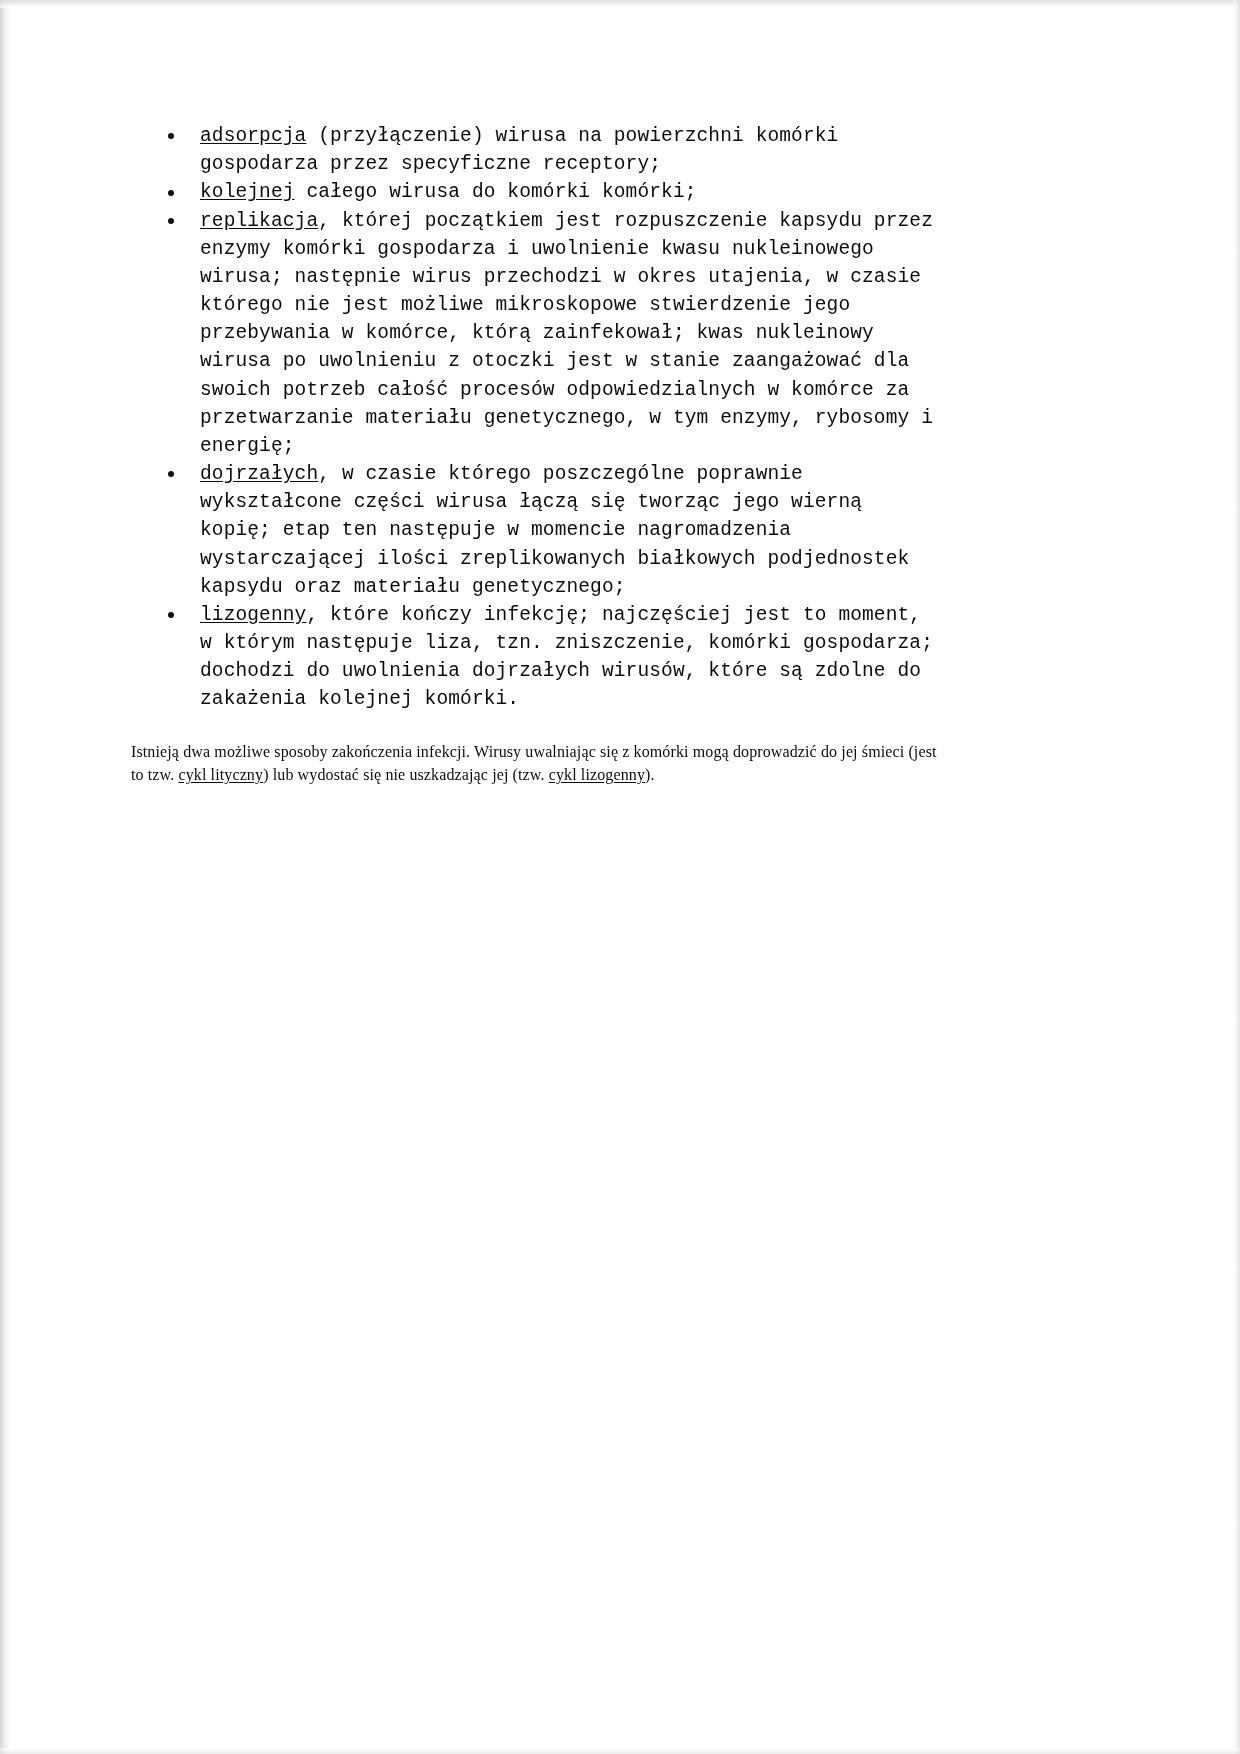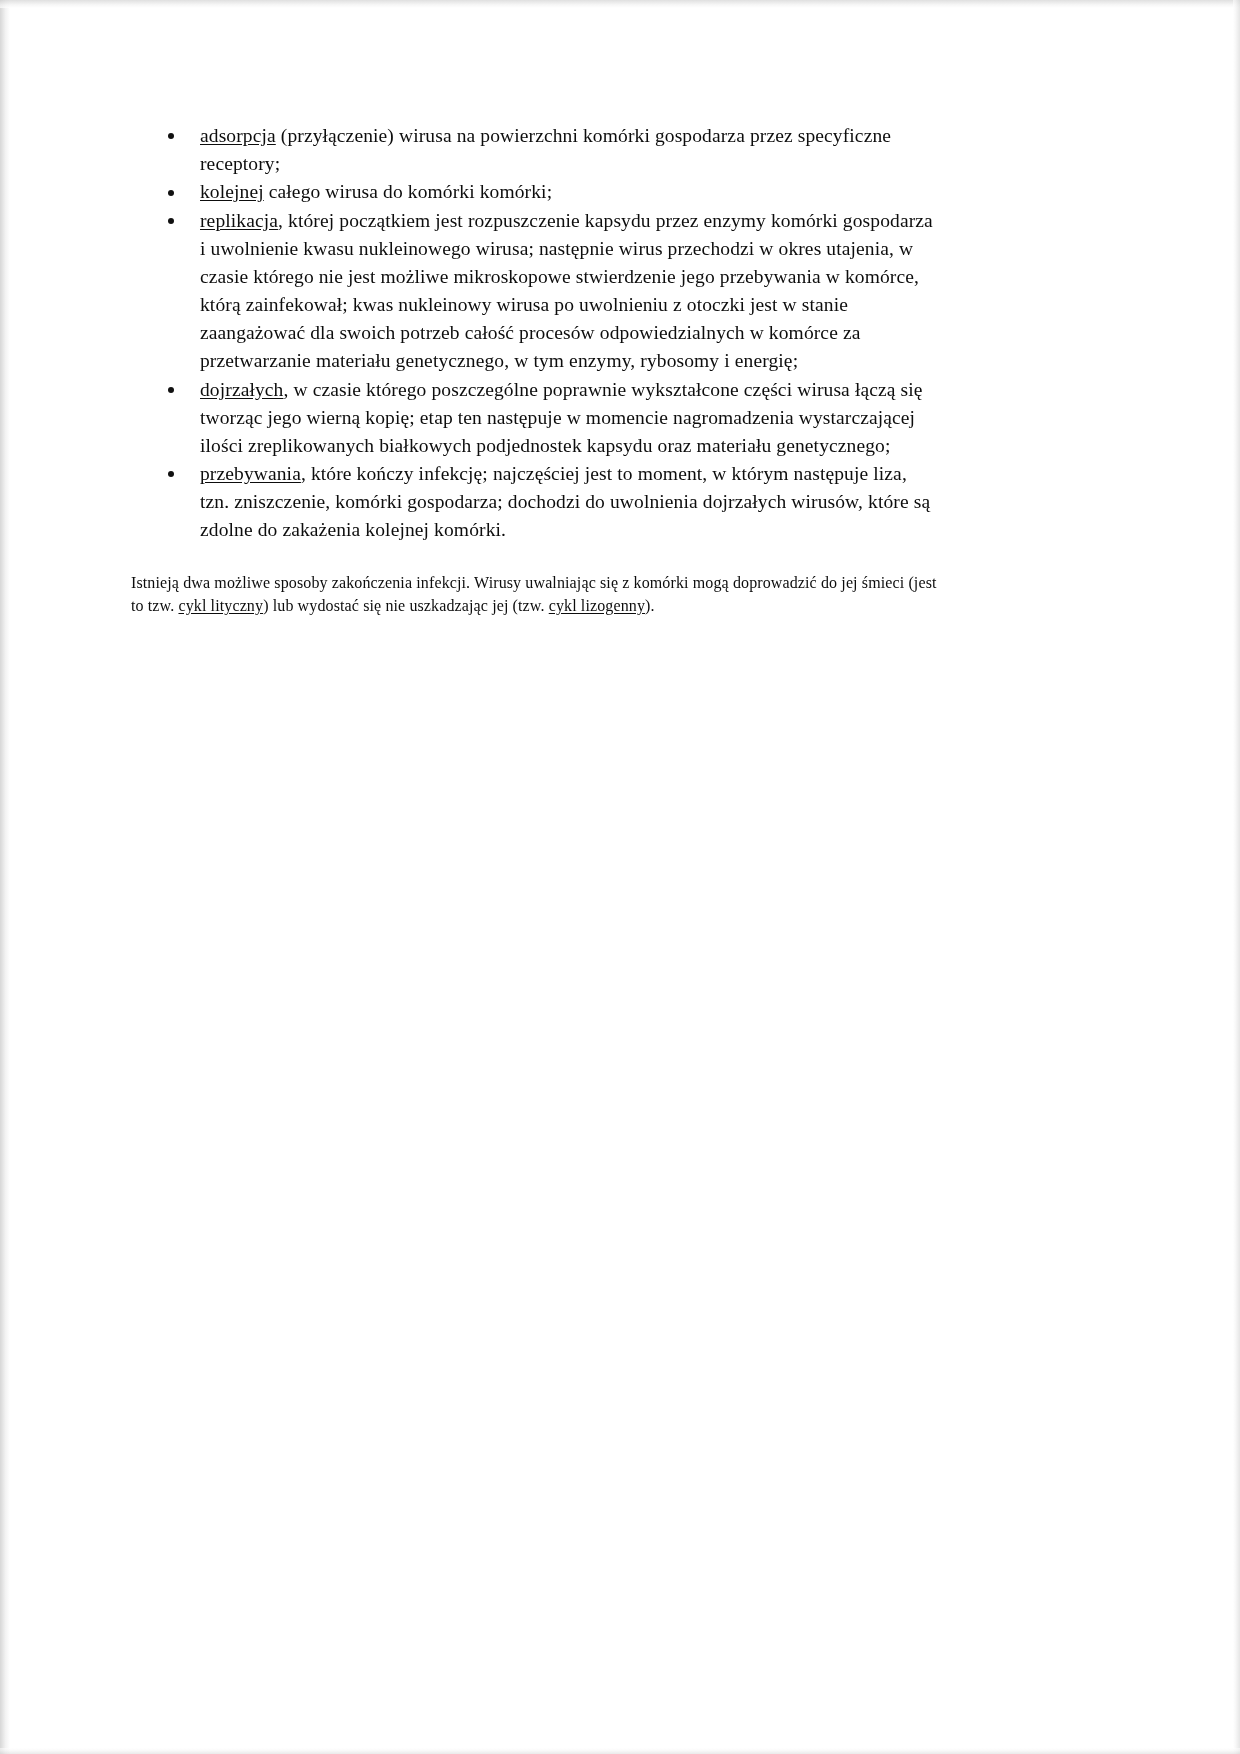--- a/index.html
+++ b/index.html
@@ -64,20 +64,21 @@
     letter-spacing: .15px;
     margin: 0 0 22px 0;
     text-align: left;
   }
   .intro b { font-weight: 700; }
 
   ul.steps {
     list-style: none;
     margin: 0 0 0 0;
     padding: 0;
+    font-family: Liberation Mono, monospace;
   }
   ul.steps > li {
     position: relative;
     padding-left: 69px;
     font-size: 19.5px;
     line-height: 1.445;
     letter-spacing: .12px;
     margin: 0 0 0 0;
     text-align: left;
   }
@@ -128,21 +129,21 @@
 
       <li>
         <span class="bullet"></span><span class="term">replikacja</span><span>, której początkiem jest rozpuszczenie kapsydu przez enzymy komórki gospodarza i uwolnienie kwasu nukleinowego wirusa; następnie wirus przechodzi w okres utajenia, w czasie którego nie jest możliwe mikroskopowe stwierdzenie jego przebywania w komórce, którą zainfekował; kwas nukleinowy wirusa po uwolnieniu z otoczki jest w stanie zaangażować dla swoich potrzeb całość procesów odpowiedzialnych w komórce za przetwarzanie materiału genetycznego, w tym enzymy, rybosomy i energię;</span>
       </li>
 
       <li>
         <span class="bullet"></span><span class="term">dojrzałych</span><span>, w czasie którego poszczególne poprawnie wykształcone części wirusa łączą się tworząc jego wierną kopię; etap ten następuje w momencie nagromadzenia wystarczającej ilości zreplikowanych białkowych podjednostek kapsydu oraz materiału genetycznego;</span>
       </li>
 
       <li>
-        <span class="bullet"></span><span class="term">przebywania</span><span>, które kończy infekcję; najczęściej jest to moment, w którym następuje liza, tzn. zniszczenie, komórki gospodarza; dochodzi do uwolnienia dojrzałych wirusów, które są zdolne do zakażenia kolejnej komórki.</span>
+        <span class="bullet"></span><span class="term">lizogenny</span><span>, które kończy infekcję; najczęściej jest to moment, w którym następuje liza, tzn. zniszczenie, komórki gospodarza; dochodzi do uwolnienia dojrzałych wirusów, które są zdolne do zakażenia kolejnej komórki.</span>
       </li>
 
     </ul>
 
     <p class="outro">
       <span>Istnieją dwa możliwe sposoby zakończenia infekcji. Wirusy uwalniając się z komórki mogą doprowadzić do jej śmieci (jest to tzw. </span><span class="term">cykl lityczny</span><span>) lub wydostać się nie uszkadzając jej (tzw. </span><span class="term">cykl lizogenny</span><span>).</span>
     </p>
 
   </div>
 </div>

